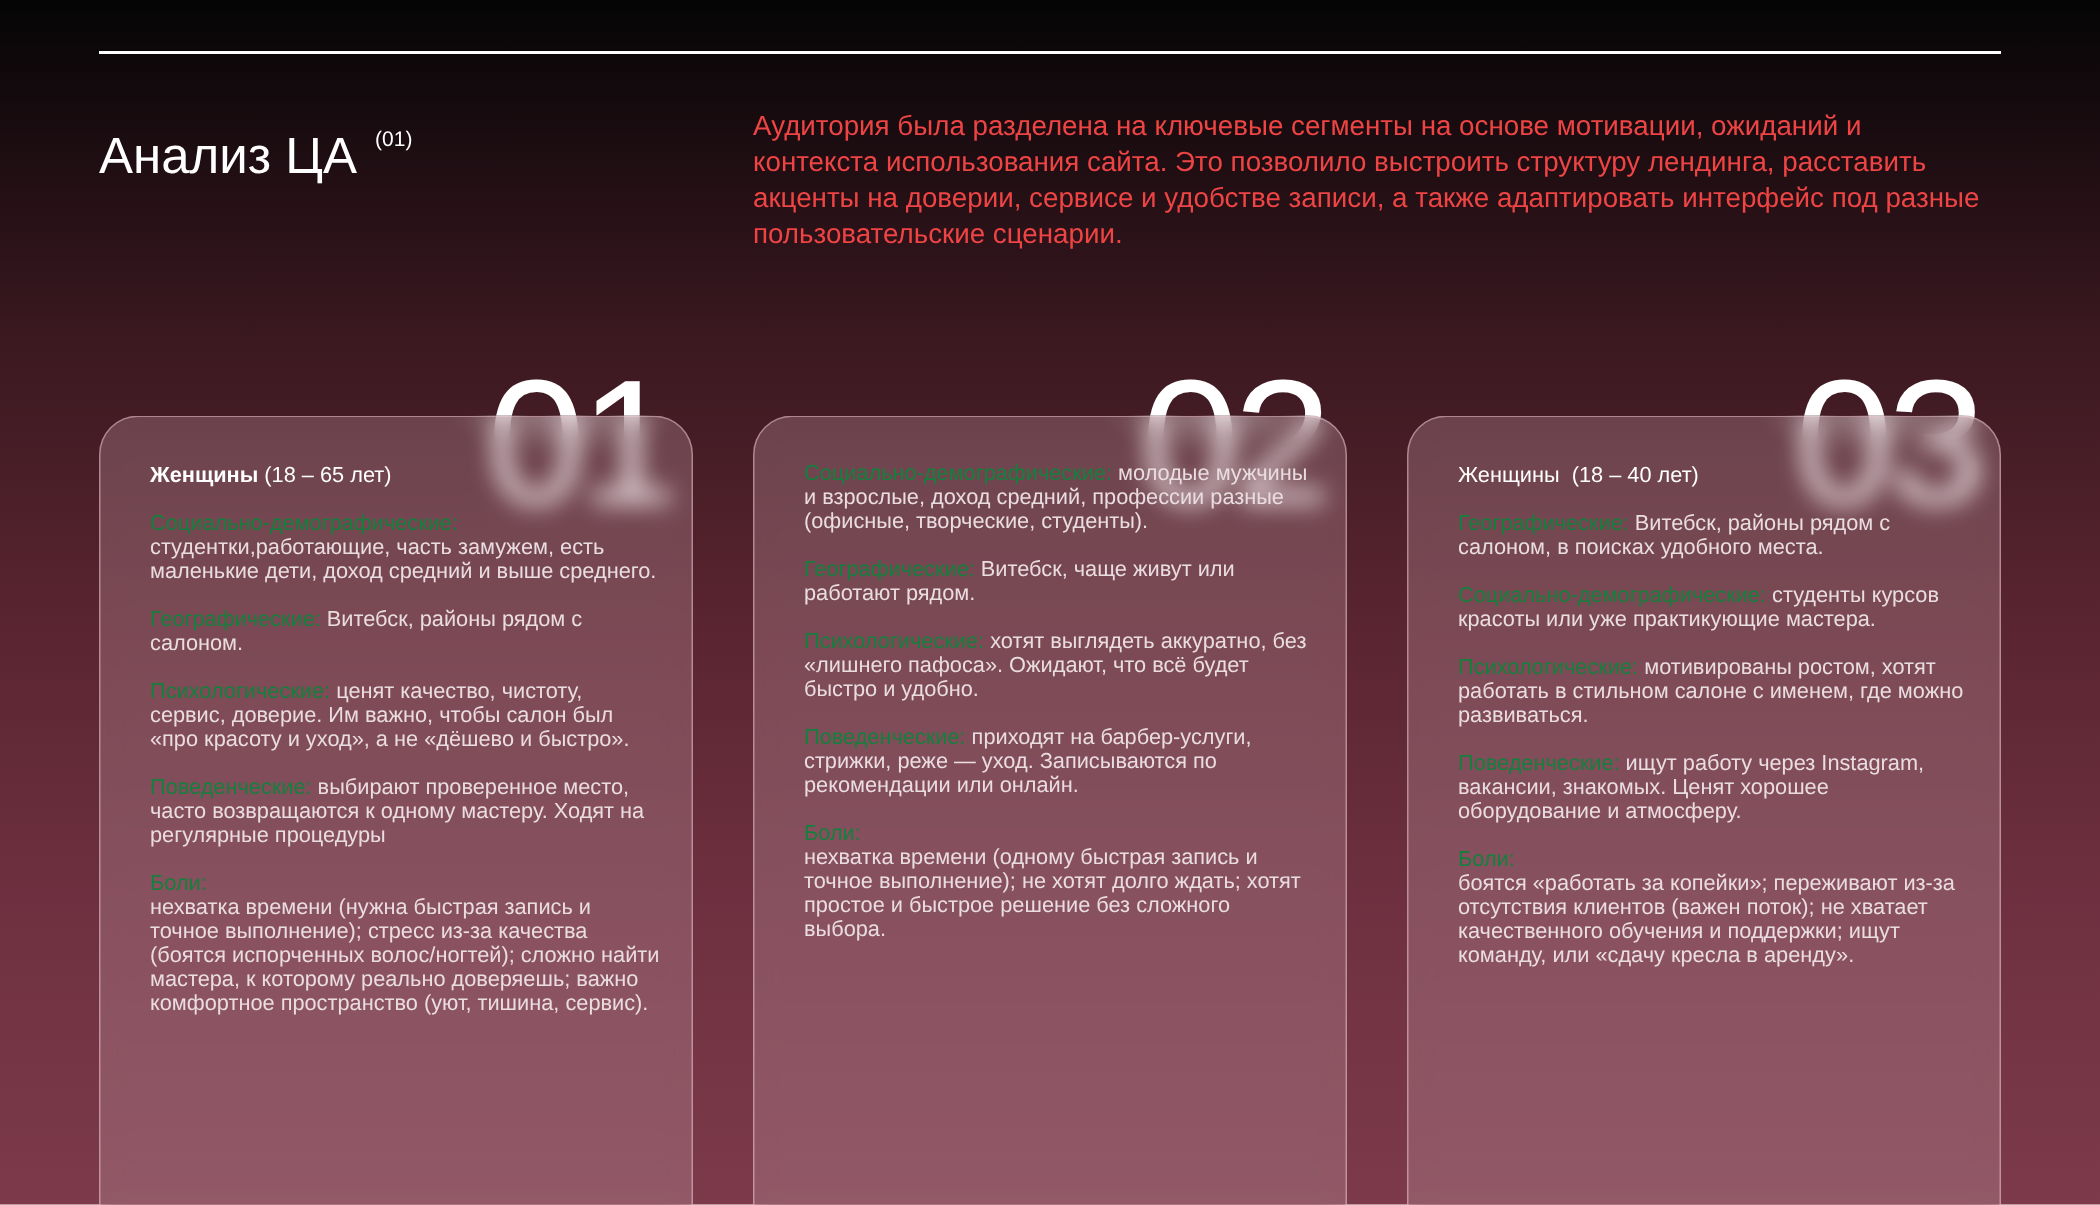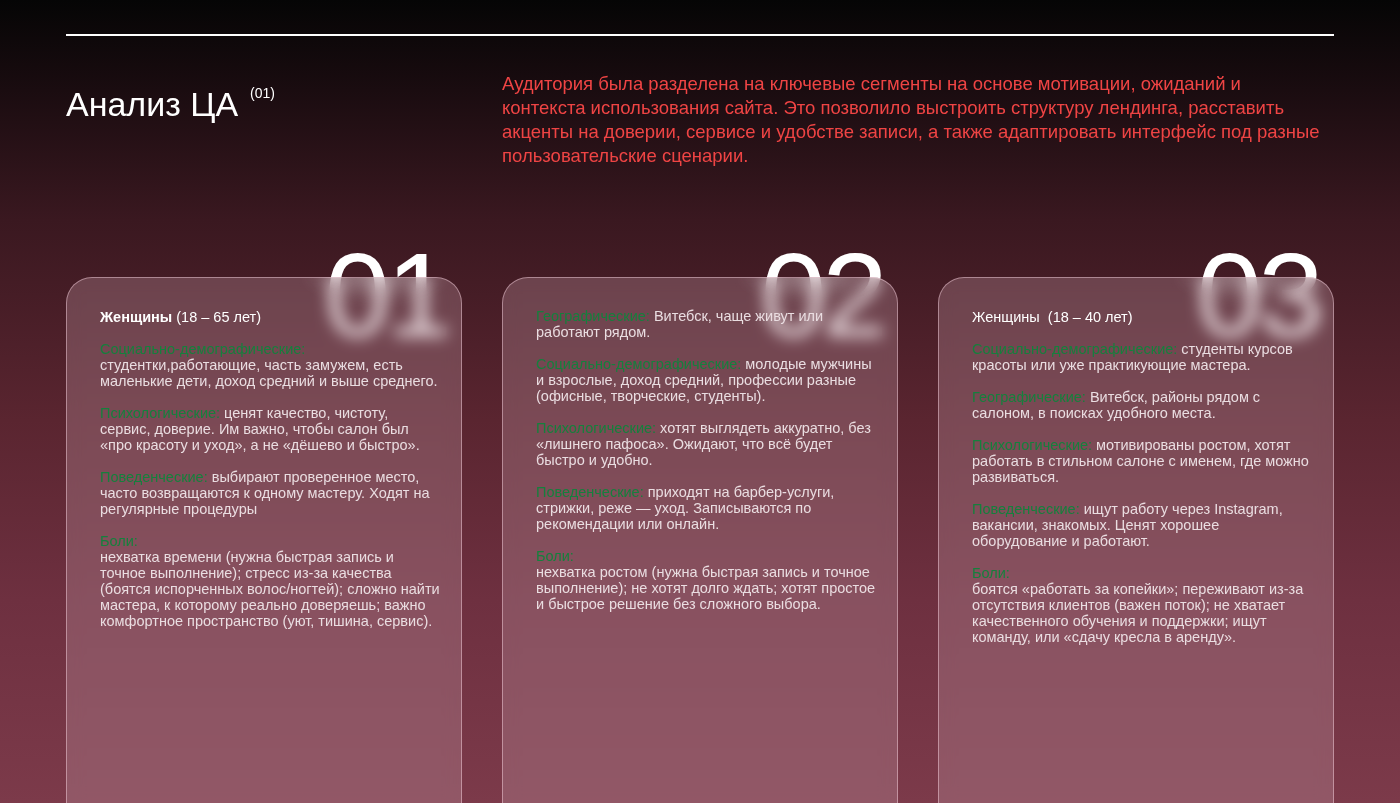--- a/index.html
+++ b/index.html
@@ -59,40 +59,41 @@
 
 <h1 class="page-title"><span>Анализ ЦА</span><sup>(01)</sup></h1>
 
 <p class="intro">Аудитория была разделена на ключевые сегменты на основе мотивации, ожиданий и контекста использования сайта. Это позволило выстроить структуру лендинга, расставить акценты на доверии, сервисе и удобстве записи, а также адаптировать интерфейс под разные пользовательские сценарии.</p>
 
 <div class="card-wrap" style="left:66px;">
   <div class="big-num">01</div>
   <div class="card">
     <div class="card-title"><b>Женщины</b><span> (18 – 65 лет)</span></div>
     <div class="section block"><span class="label">Социально-демографические:</span><span>студентки,работающие, часть замужем, есть маленькие дети, доход средний и выше среднего.</span></div>
+    <div class="section"><span class="label">Географические:</span><span> Витебск, районы рядом с салоном.</span></div>
     <div class="section"><span class="label">Психологические:</span><span> ценят качество, чистоту, сервис, доверие. Им важно, чтобы салон был «про красоту и уход», а не «дёшево и быстро».</span></div>
     <div class="section"><span class="label">Поведенческие:</span><span> выбирают проверенное место, часто возвращаются к одному мастеру. Ходят на регулярные процедуры</span></div>
     <div class="section block"><span class="label">Боли:</span><span>нехватка времени (нужна быстрая запись и точное выполнение); стресс из-за качества (боятся испорченных волос/ногтей); сложно найти мастера, к которому реально доверяешь; важно комфортное пространство (уют, тишина, сервис).</span></div>
   </div>
 </div>
 
 <div class="card-wrap" style="left:502px;">
   <div class="big-num">02</div>
   <div class="card">
+    <div class="section"><span class="label">Социально-демографические:</span><span> молодые мужчины и взрослые, доход средний, профессии разные (офисные, творческие, студенты).</span></div>
     <div class="section"><span class="label">Географические:</span><span> Витебск, чаще живут или работают рядом.</span></div>
-    <div class="section"><span class="label">Социально-демографические:</span><span> молодые мужчины и взрослые, доход средний, профессии разные (офисные, творческие, студенты).</span></div>
     <div class="section"><span class="label">Психологические:</span><span> хотят выглядеть аккуратно, без «лишнего пафоса». Ожидают, что всё будет быстро и удобно.</span></div>
     <div class="section"><span class="label">Поведенческие:</span><span> приходят на барбер-услуги, стрижки, реже — уход. Записываются по рекомендации или онлайн.</span></div>
-    <div class="section block"><span class="label">Боли:</span><span>нехватка ростом (нужна быстрая запись и точное выполнение); не хотят долго ждать; хотят простое и быстрое решение без сложного выбора.</span></div>
+    <div class="section block"><span class="label">Боли:</span><span>нехватка времени (одному быстрая запись и точное выполнение); не хотят долго ждать; хотят простое и быстрое решение без сложного выбора.</span></div>
   </div>
 </div>
 
 <div class="card-wrap" style="left:938px;">
   <div class="big-num">03</div>
   <div class="card">
     <div class="card-title"><span>Женщины</span><span style="white-space:pre;">  (18 – 40 лет)</span></div>
+    <div class="section"><span class="label">Географические:</span><span> Витебск, районы рядом с салоном, в поисках удобного места.</span></div>
     <div class="section"><span class="label">Социально-демографические:</span><span> студенты курсов красоты или уже практикующие мастера.</span></div>
-    <div class="section"><span class="label">Географические:</span><span> Витебск, районы рядом с салоном, в поисках удобного места.</span></div>
     <div class="section"><span class="label">Психологические:</span><span> мотивированы ростом, хотят работать в стильном салоне с именем, где можно развиваться.</span></div>
-    <div class="section"><span class="label">Поведенческие:</span><span> ищут работу через Instagram, вакансии, знакомых. Ценят хорошее оборудование и работают.</span></div>
+    <div class="section"><span class="label">Поведенческие:</span><span> ищут работу через Instagram, вакансии, знакомых. Ценят хорошее оборудование и атмосферу.</span></div>
     <div class="section block"><span class="label">Боли:</span><span>боятся «работать за копейки»; переживают из-за отсутствия клиентов (важен поток); не хватает качественного обучения и поддержки; ищут команду, или «сдачу кресла в аренду».</span></div>
   </div>
 </div>
 
 </body></html>

